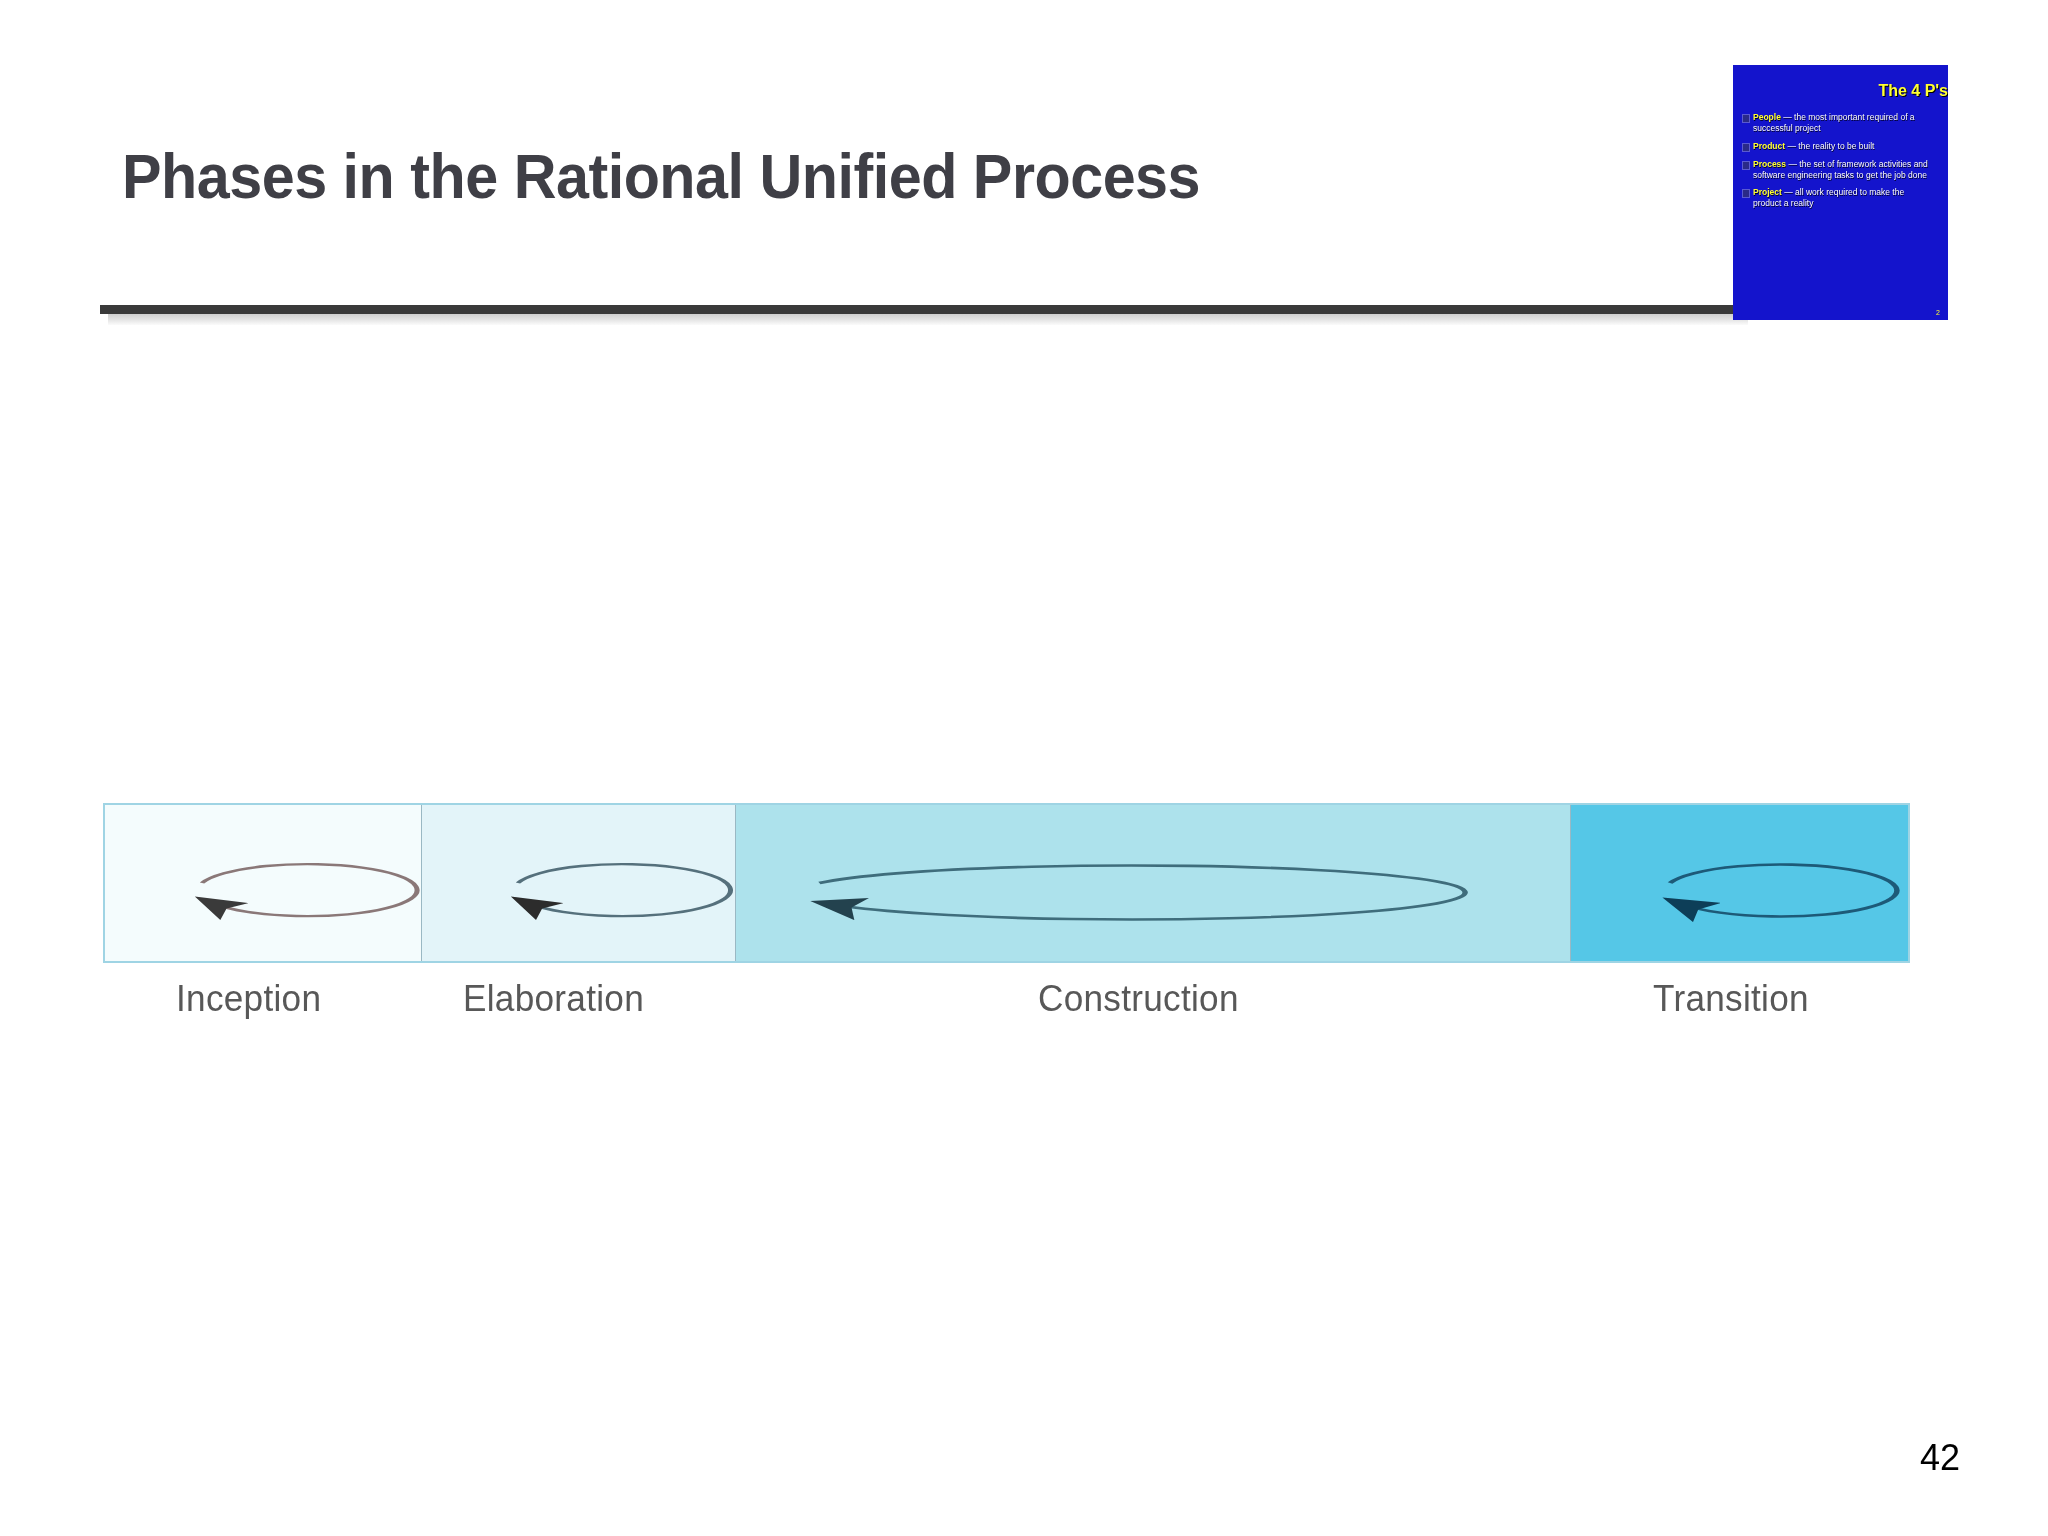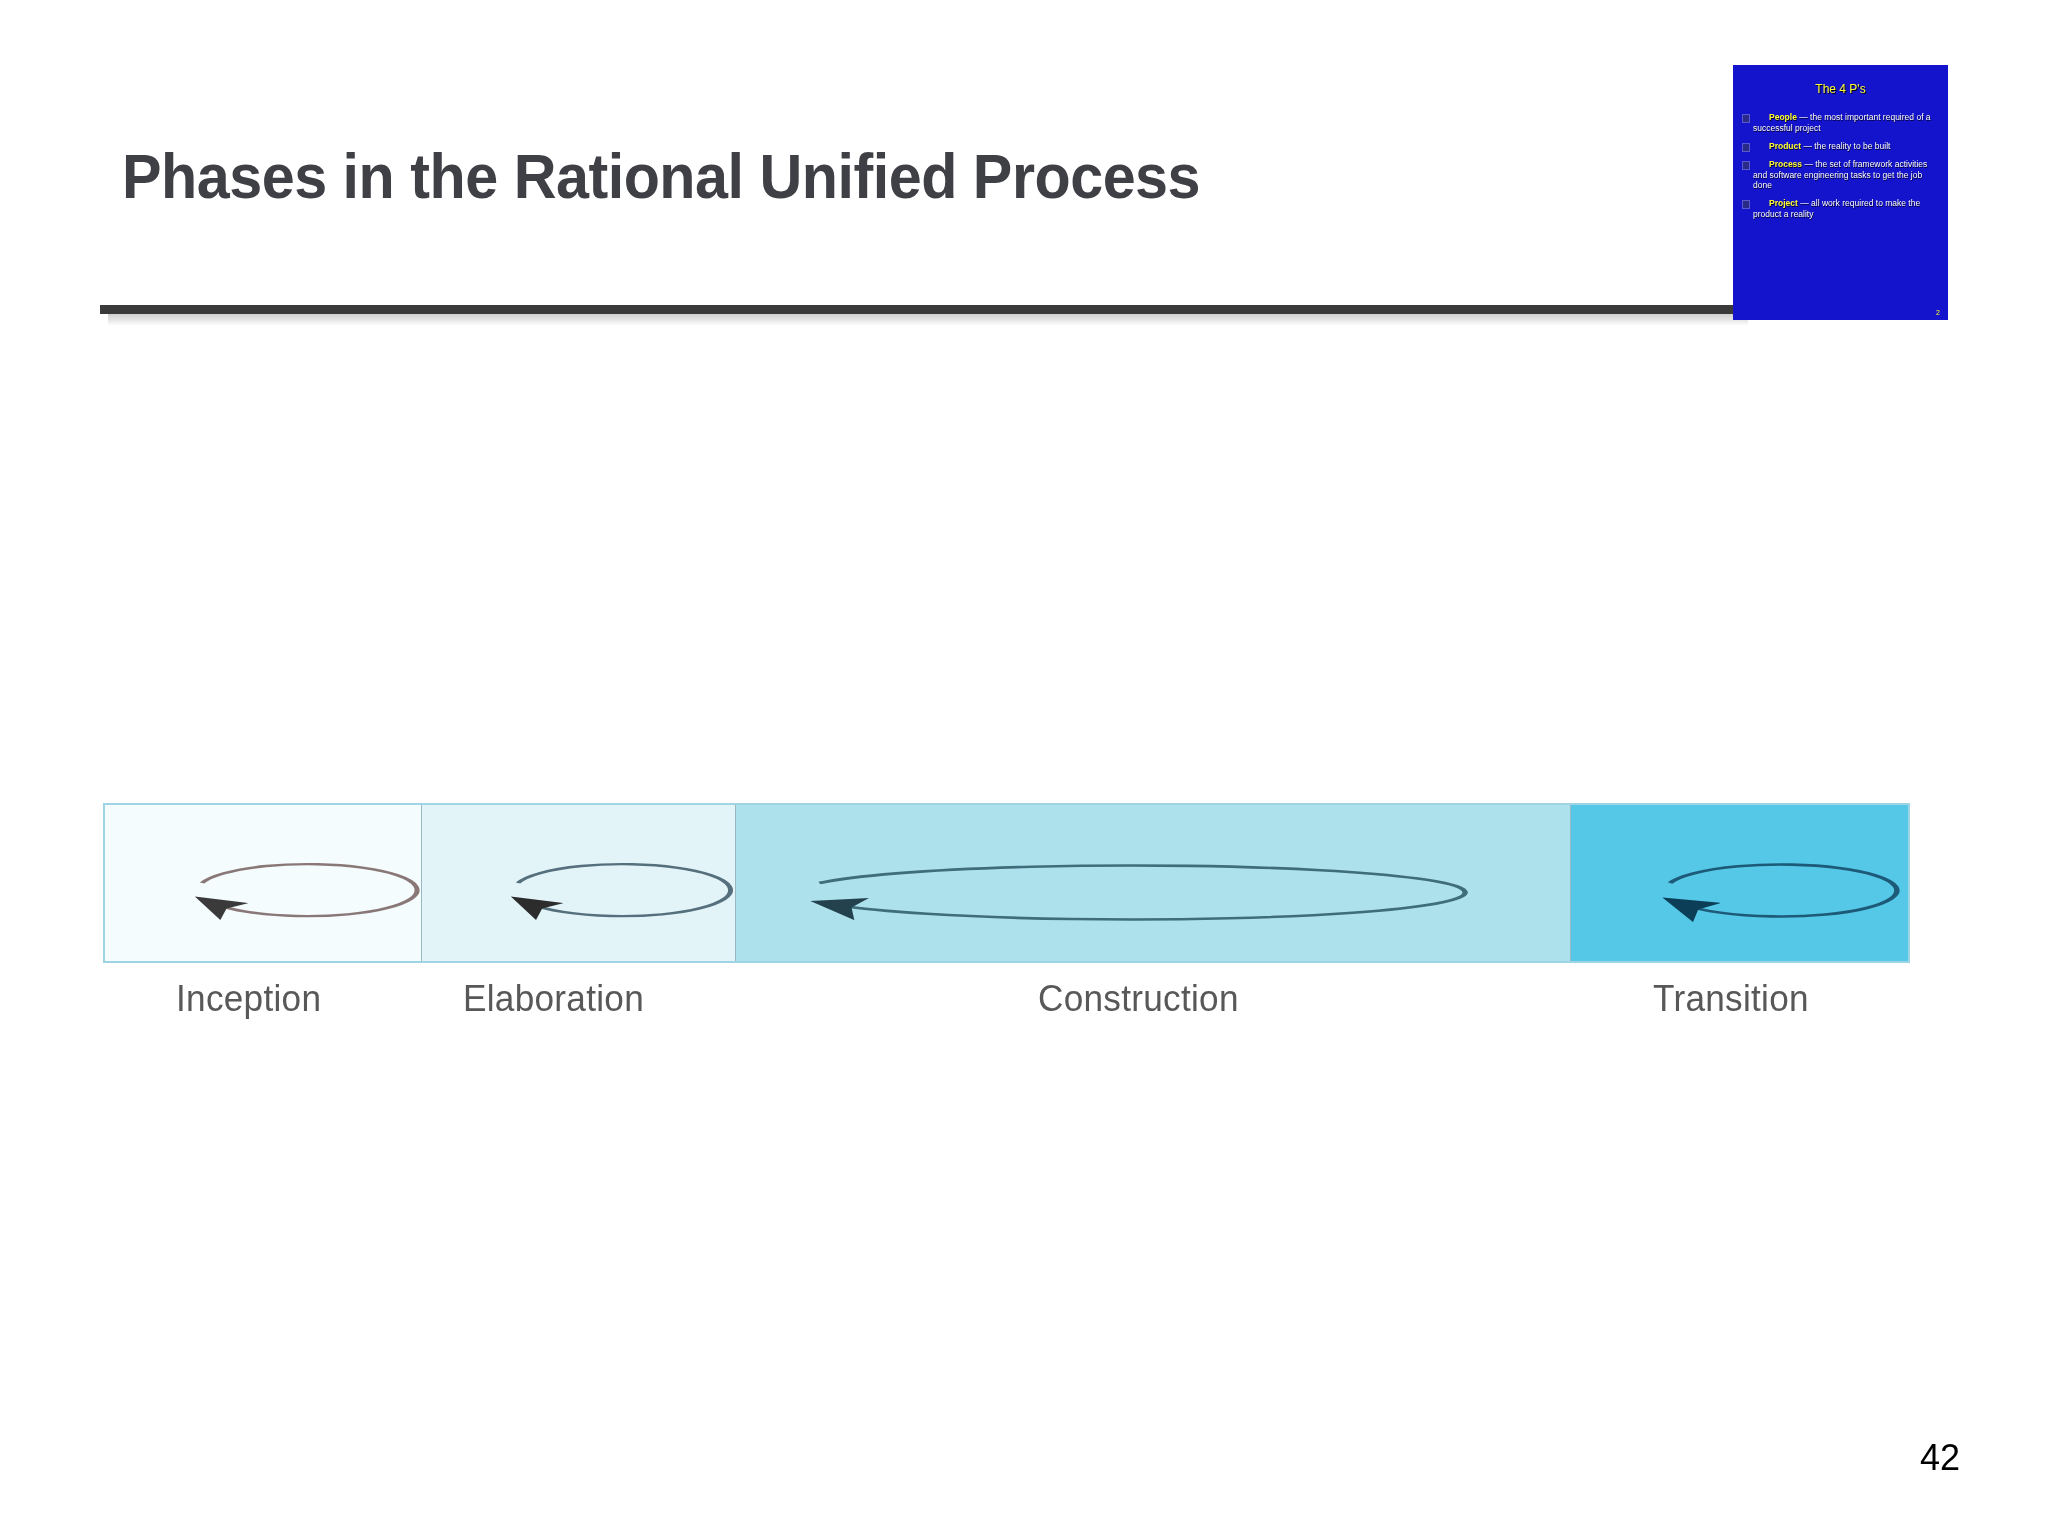--- a/index.html
+++ b/index.html
@@ -59,44 +59,43 @@
     width: 215px;
     height: 255px;
     background: #1414cc;
     overflow: hidden;
   }
   #thumb-title {
     position: absolute;
     left: 0;
     right: 0;
     top: 17px;
-    text-align: center;
-    font-size: 12px;
-    font-weight: normal;
+    text-align: right;
+    font-size: 16px;
+    font-weight: bold;
     color: #ffff33;
     text-shadow: 1px 1px 0 #000000;
   }
   #thumb-bullets {
     position: absolute;
     left: 20px;
     right: 14px;
     top: 47px;
   }
   .thumb-bullet {
     position: relative;
     font-size: 8.5px;
     line-height: 1.28;
     color: #ffffff;
     margin-bottom: 7px;
     text-shadow: 0.5px 0.5px 0 #000022;
   }
   .thumb-bullet .kw {
     color: #ffff33;
     font-weight: bold;
-    margin-left: 16px;
   }
   .thumb-bullet::before {
     content: "";
     position: absolute;
     left: -11px;
     top: 2px;
     width: 6px;
     height: 7px;
     background: #2a2a88;
     border: 0.5px solid #5a5ad0;

